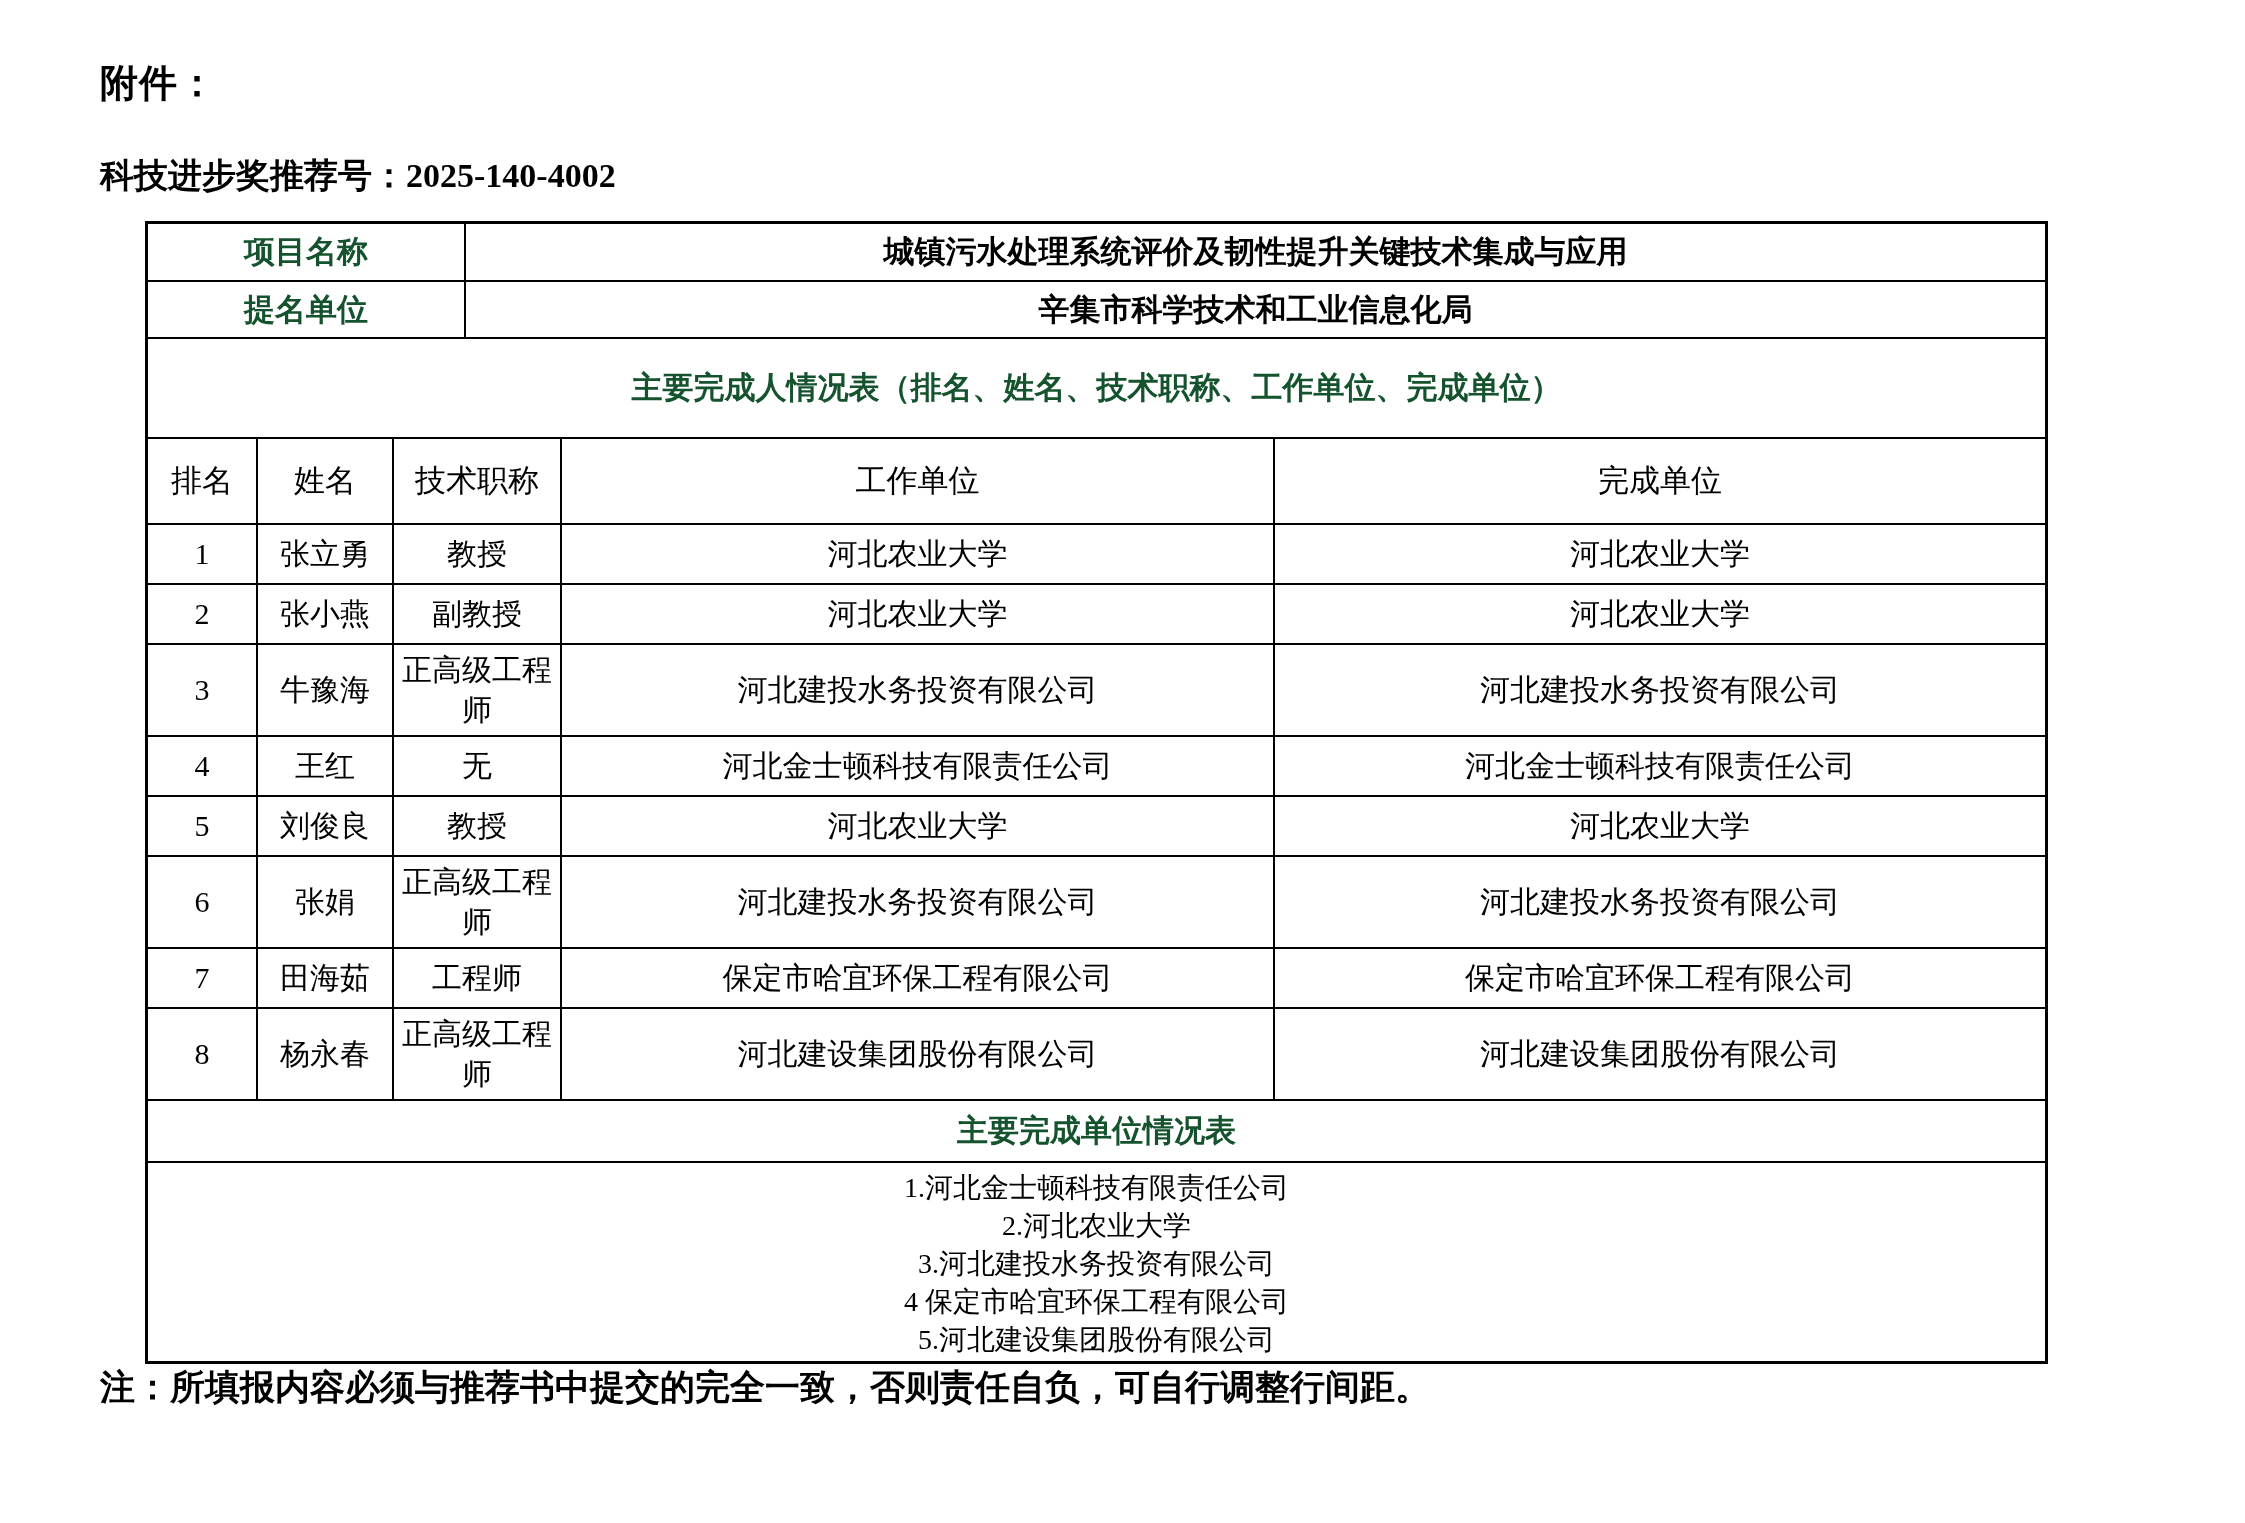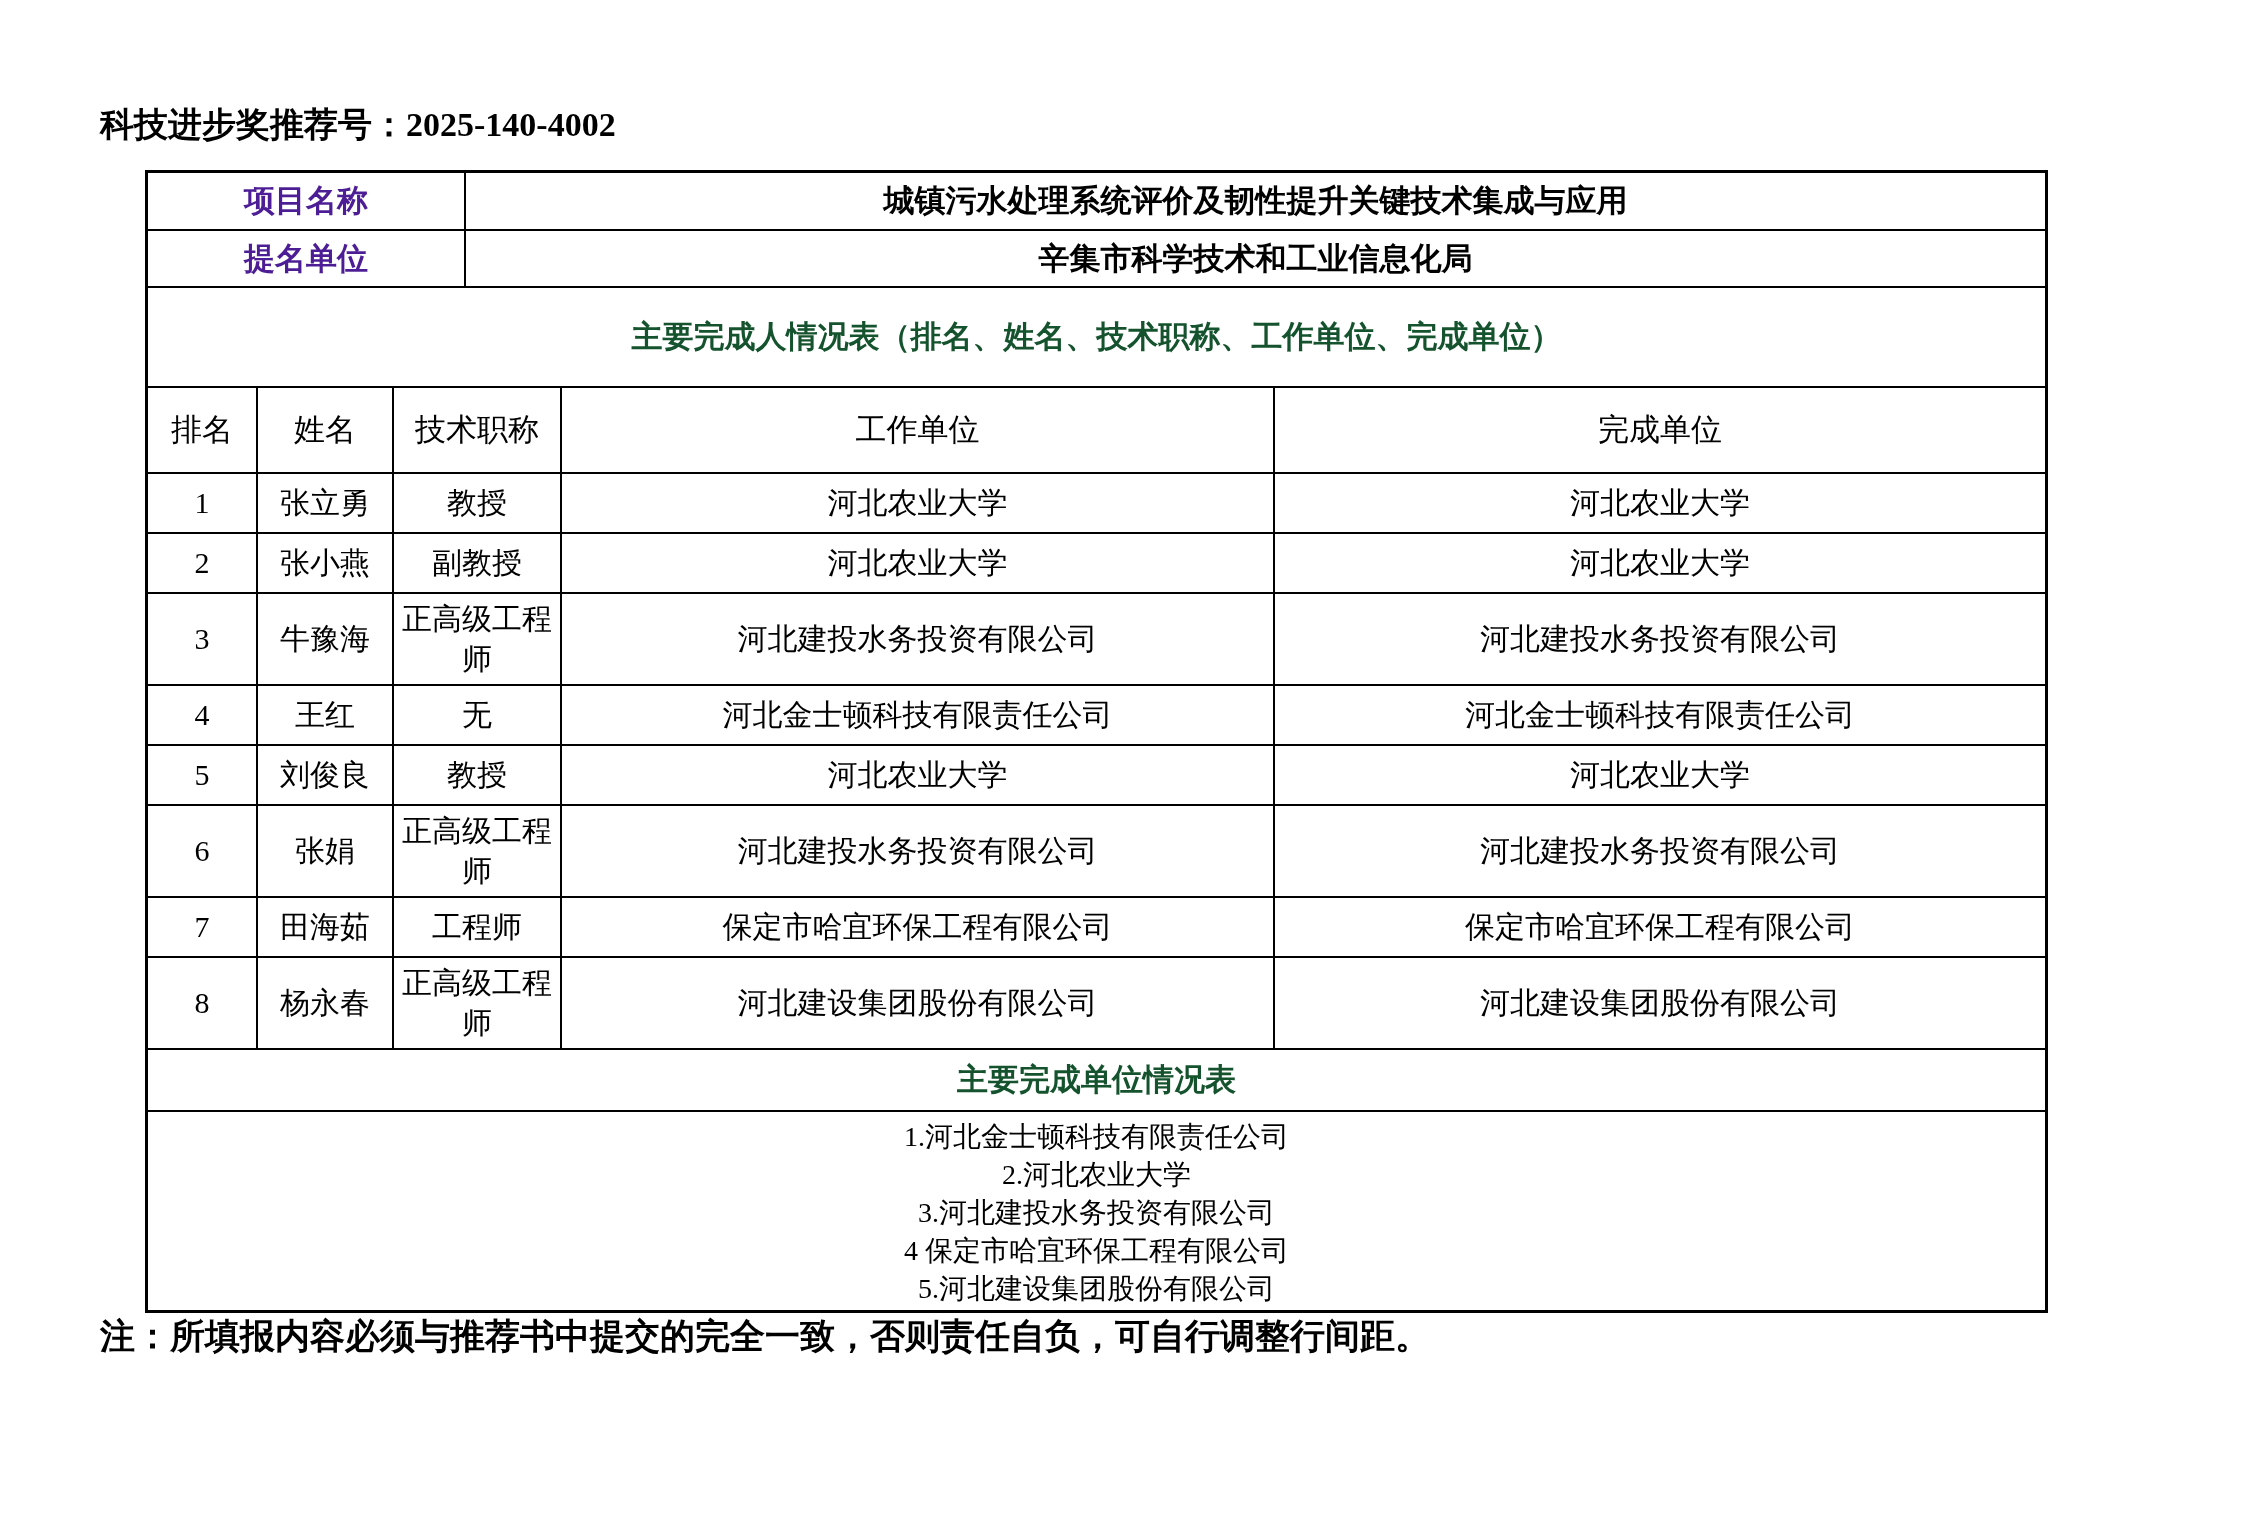--- a/index.html
+++ b/index.html
@@ -36,21 +36,21 @@
     background: #ffffff;
   }
   table { border-collapse: collapse; width: 100%; table-layout: fixed; }
   td, th { box-sizing: border-box; padding: 2px 6px; }
 
   
   .info-table tr { height: 57px; }
   .info-table td { border-bottom: 2px solid #000000; text-align: center; vertical-align: middle; }
   .info-table td.lbl {
     border-right: 2px solid #000000;
-    color: #4c1d95;
+    color: #14532d;
     font-weight: bold;
     font-size: 31px;
   }
   .info-table td.val { font-weight: bold; font-size: 31px; }
 
   
   .red-title {
     border-bottom: 2px solid #000000;
     color: #14532d;
     font-weight: bold;
@@ -90,20 +90,21 @@
     margin-left: 100px;
     font-size: 35px;
     font-weight: bold;
   }
 </style>
 </head>
 <body>
 
 <div class="page">
 
+  <div class="attachment">附件：</div>
 
   <div class="rec-line">
     <span>科技进步奖推荐号：</span><span class="rec-num">2025-140-4002</span>
   </div>
 
   <div class="table-wrap">
 
     <table class="info-table">
       <colgroup>
           <col style="width:317px">

